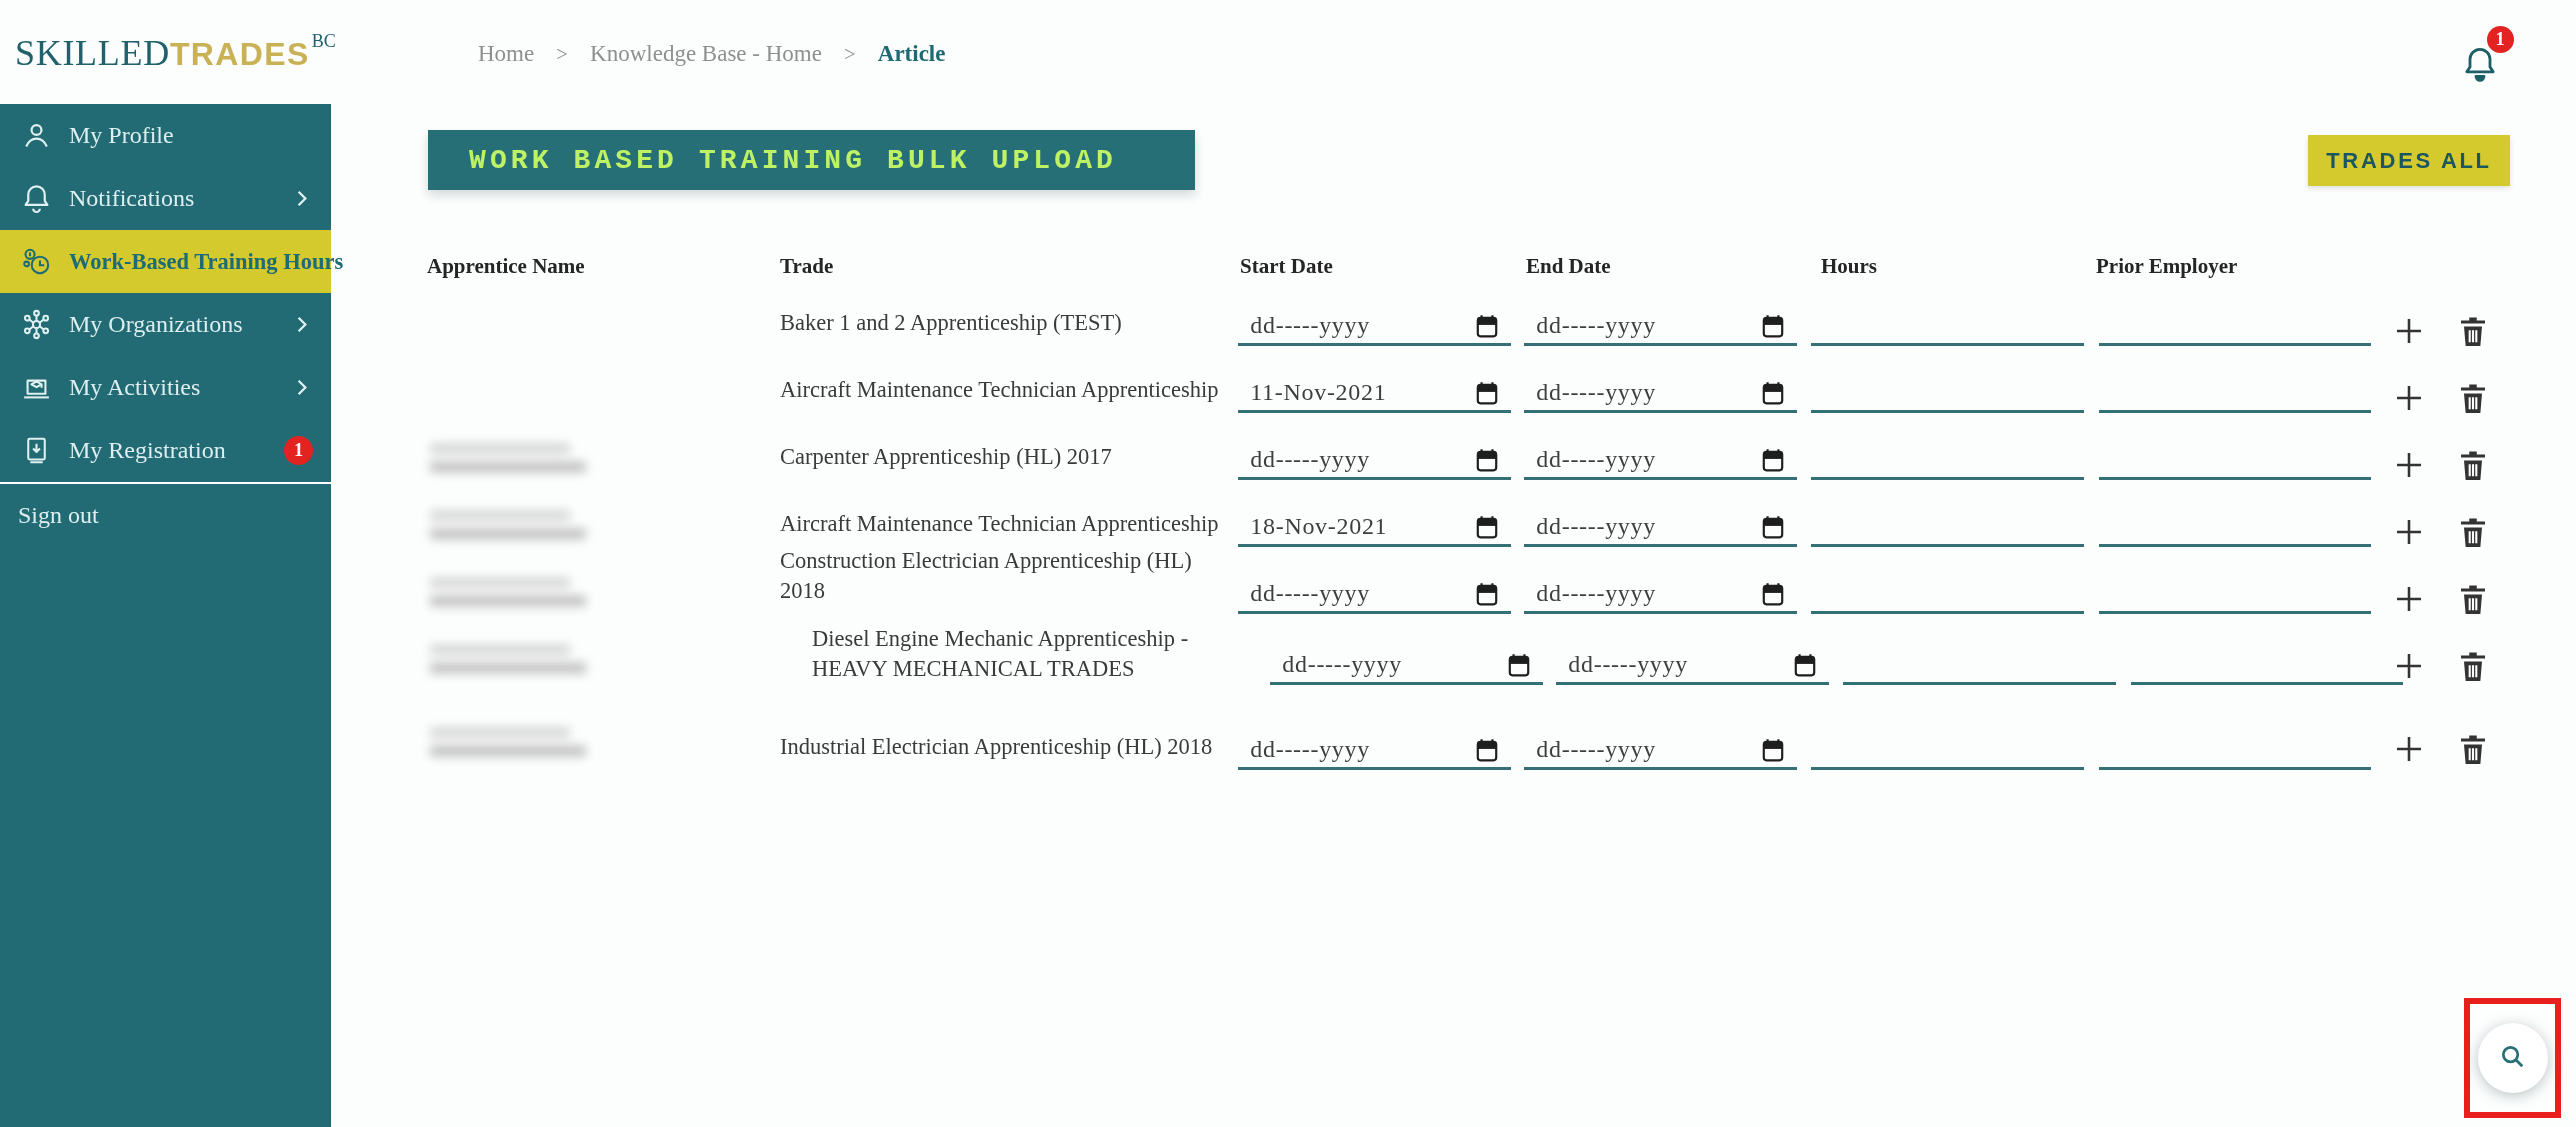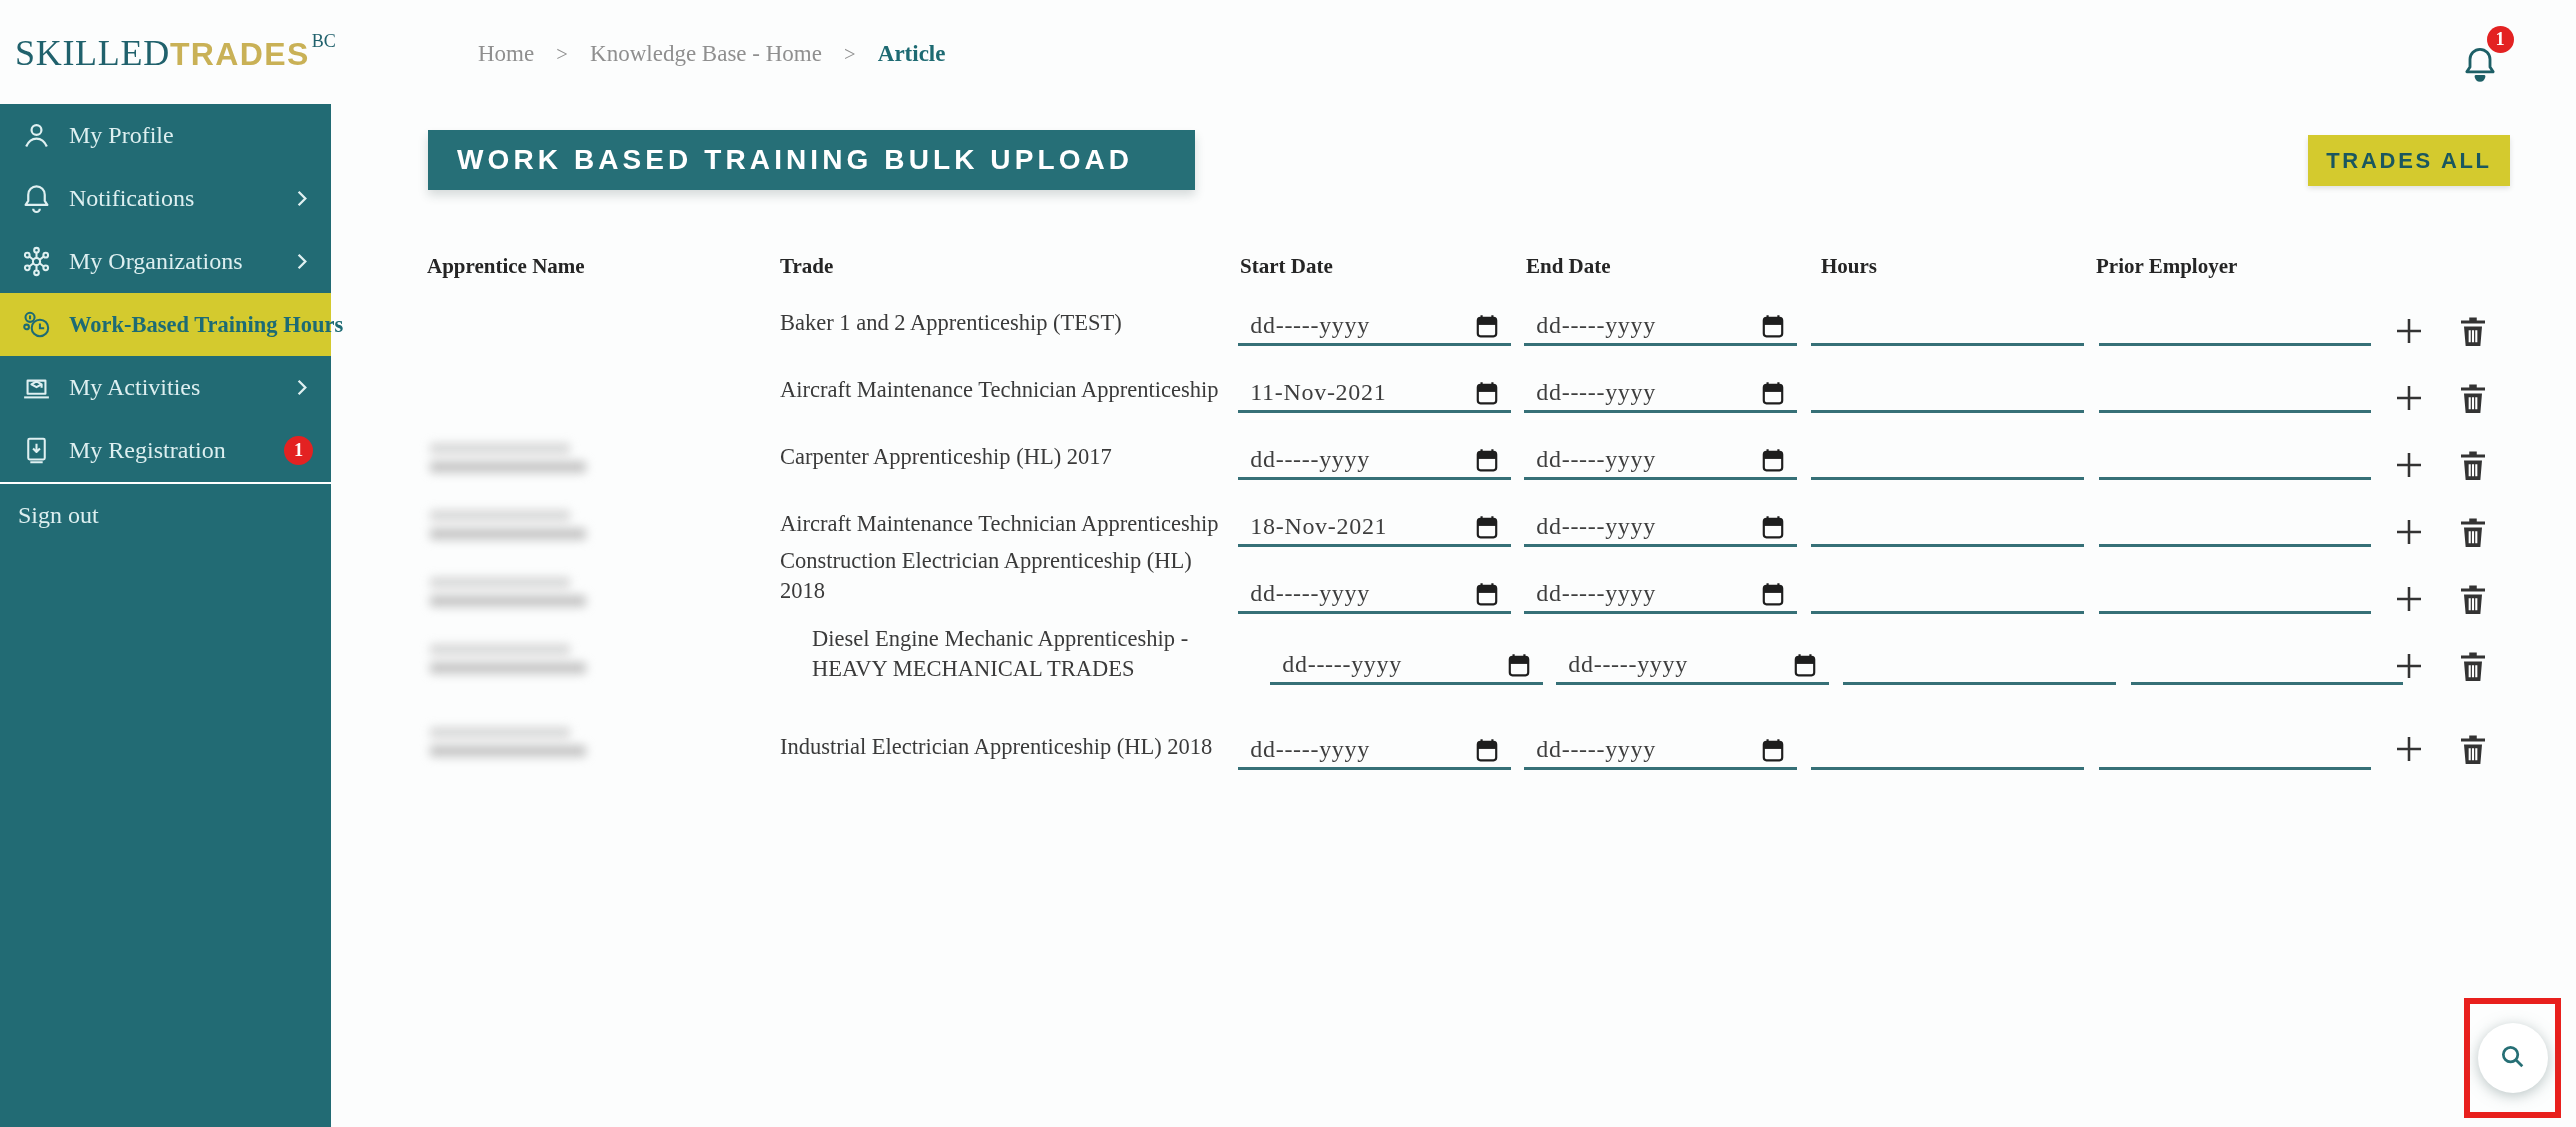--- a/index.html
+++ b/index.html
@@ -36,22 +36,22 @@
   .sitem.active{background:#d4ca2e;color:#1d6b74;font-weight:700;font-size:22.5px;}
   .sitem.active .sicon svg *{stroke:#1d6b74;}
   .sbadge{display:inline-flex;align-items:center;justify-content:center;width:29px;height:29px;flex:none;
           border-radius:50%;background:#e32222;color:#fff;font-size:18.4px;font-weight:700;margin-left:15px;}
   .sdivider{border-top:2px solid #ffffff;height:0;}
 
   
   .banner{position:absolute;left:428px;top:130px;width:767px;height:60px;background:#266f77;
           display:flex;align-items:center;padding-left:29px;box-sizing:border-box;
           box-shadow:0 5.5px 9.6px rgba(40,60,60,.18);}
-  .banner h1{margin:0;font-family:Liberation Sans, sans-serif;font-size:28px;font-weight:700;
-             letter-spacing:4.1px;color:#ffffff;white-space:nowrap;}
+  .banner h1{margin:12px;font-family:Liberation Mono, monospace;font-size:28px;font-weight:700;
+             letter-spacing:4.1px;color:#bef264;white-space:nowrap;}
   .submit{position:absolute;left:2308px;top:135px;width:202px;height:51px;background:#d4ca2e;border:none;
           font-family:"Liberation Sans",sans-serif;font-weight:700;font-size:22px;letter-spacing:2.7px;
           color:#1a575f;cursor:pointer;box-shadow:0 2.7px 5.5px rgba(0,0,0,.12);}
 
   
   .th{position:absolute;top:254px;font-size:21px;font-weight:700;color:#252525;white-space:nowrap;}
   .th-name{left:427px;}.th-trade{left:780px;}.th-start{left:1240px;}
   .th-end{left:1526px;}.th-hours{left:1821px;}.th-prior{left:2096px;}
 
   
@@ -136,20 +136,33 @@
         </svg>
       </span>
       <span class="slabel">Notifications</span>
       <span class="schev">
         <svg viewBox="0 0 24 24" fill="none" stroke="#dff0f1" stroke-width="2.4">
             <path d="M9 5l7 7-7 7"></path>
           </svg>
       </span>
     </div>
 
+    <div class="sitem active">
+      <span class="sicon">
+        <svg viewBox="0 0 24 24" fill="none" stroke="#dff0f1" stroke-width="1.5">
+          <circle cx="14.5" cy="14.5" r="6"></circle>
+            <path d="M14.5 11.3v3.4h3.1"></path>
+          <circle cx="7.3" cy="6.8" r="3.3"></circle>
+            <path d="M7.3 5.4v2.8"></path>
+          <circle cx="4.8" cy="13.8" r="1.7"></circle>
+        </svg>
+      </span>
+      <span class="slabel">Work-Based Training Hours</span>
+    </div>
+
     <div class="sitem">
       <span class="sicon">
         <svg viewBox="0 0 24 24" fill="none" stroke="#dff0f1" stroke-width="1.5">
           <circle cx="12" cy="12" r="2.6"></circle>
           <circle cx="12" cy="3.8" r="1.7"></circle>
             <circle cx="18.7" cy="7.4" r="1.7"></circle>
             <circle cx="18.7" cy="16.6" r="1.7"></circle>
           <circle cx="12" cy="20.2" r="1.7"></circle>
             <circle cx="5.3" cy="16.6" r="1.7"></circle>
             <circle cx="5.3" cy="7.4" r="1.7"></circle>
@@ -157,33 +170,20 @@
         </svg>
       </span>
       <span class="slabel">My Organizations</span>
       <span class="schev">
         <svg viewBox="0 0 24 24" fill="none" stroke="#dff0f1" stroke-width="2.4">
             <path d="M9 5l7 7-7 7"></path>
           </svg>
       </span>
     </div>
 
-    <div class="sitem active">
-      <span class="sicon">
-        <svg viewBox="0 0 24 24" fill="none" stroke="#dff0f1" stroke-width="1.5">
-          <circle cx="14.5" cy="14.5" r="6"></circle>
-            <path d="M14.5 11.3v3.4h3.1"></path>
-          <circle cx="7.3" cy="6.8" r="3.3"></circle>
-            <path d="M7.3 5.4v2.8"></path>
-          <circle cx="4.8" cy="13.8" r="1.7"></circle>
-        </svg>
-      </span>
-      <span class="slabel">Work-Based Training Hours</span>
-    </div>
-
     <div class="sitem">
       <span class="sicon">
         <svg viewBox="0 0 24 24" fill="none" stroke="#dff0f1" stroke-width="1.5" stroke-linejoin="round">
           <path d="M5.5 7h13v9.5h-13z"></path>
             <path d="M3 19.2h18"></path>
             <path d="M8.3 9.7L12 7.6l3.7 2.1-3.7 2.1z"></path>
             <path d="M15.7 9.9v2.3"></path>
         </svg>
       </span>
       <span class="slabel">My Activities</span>

